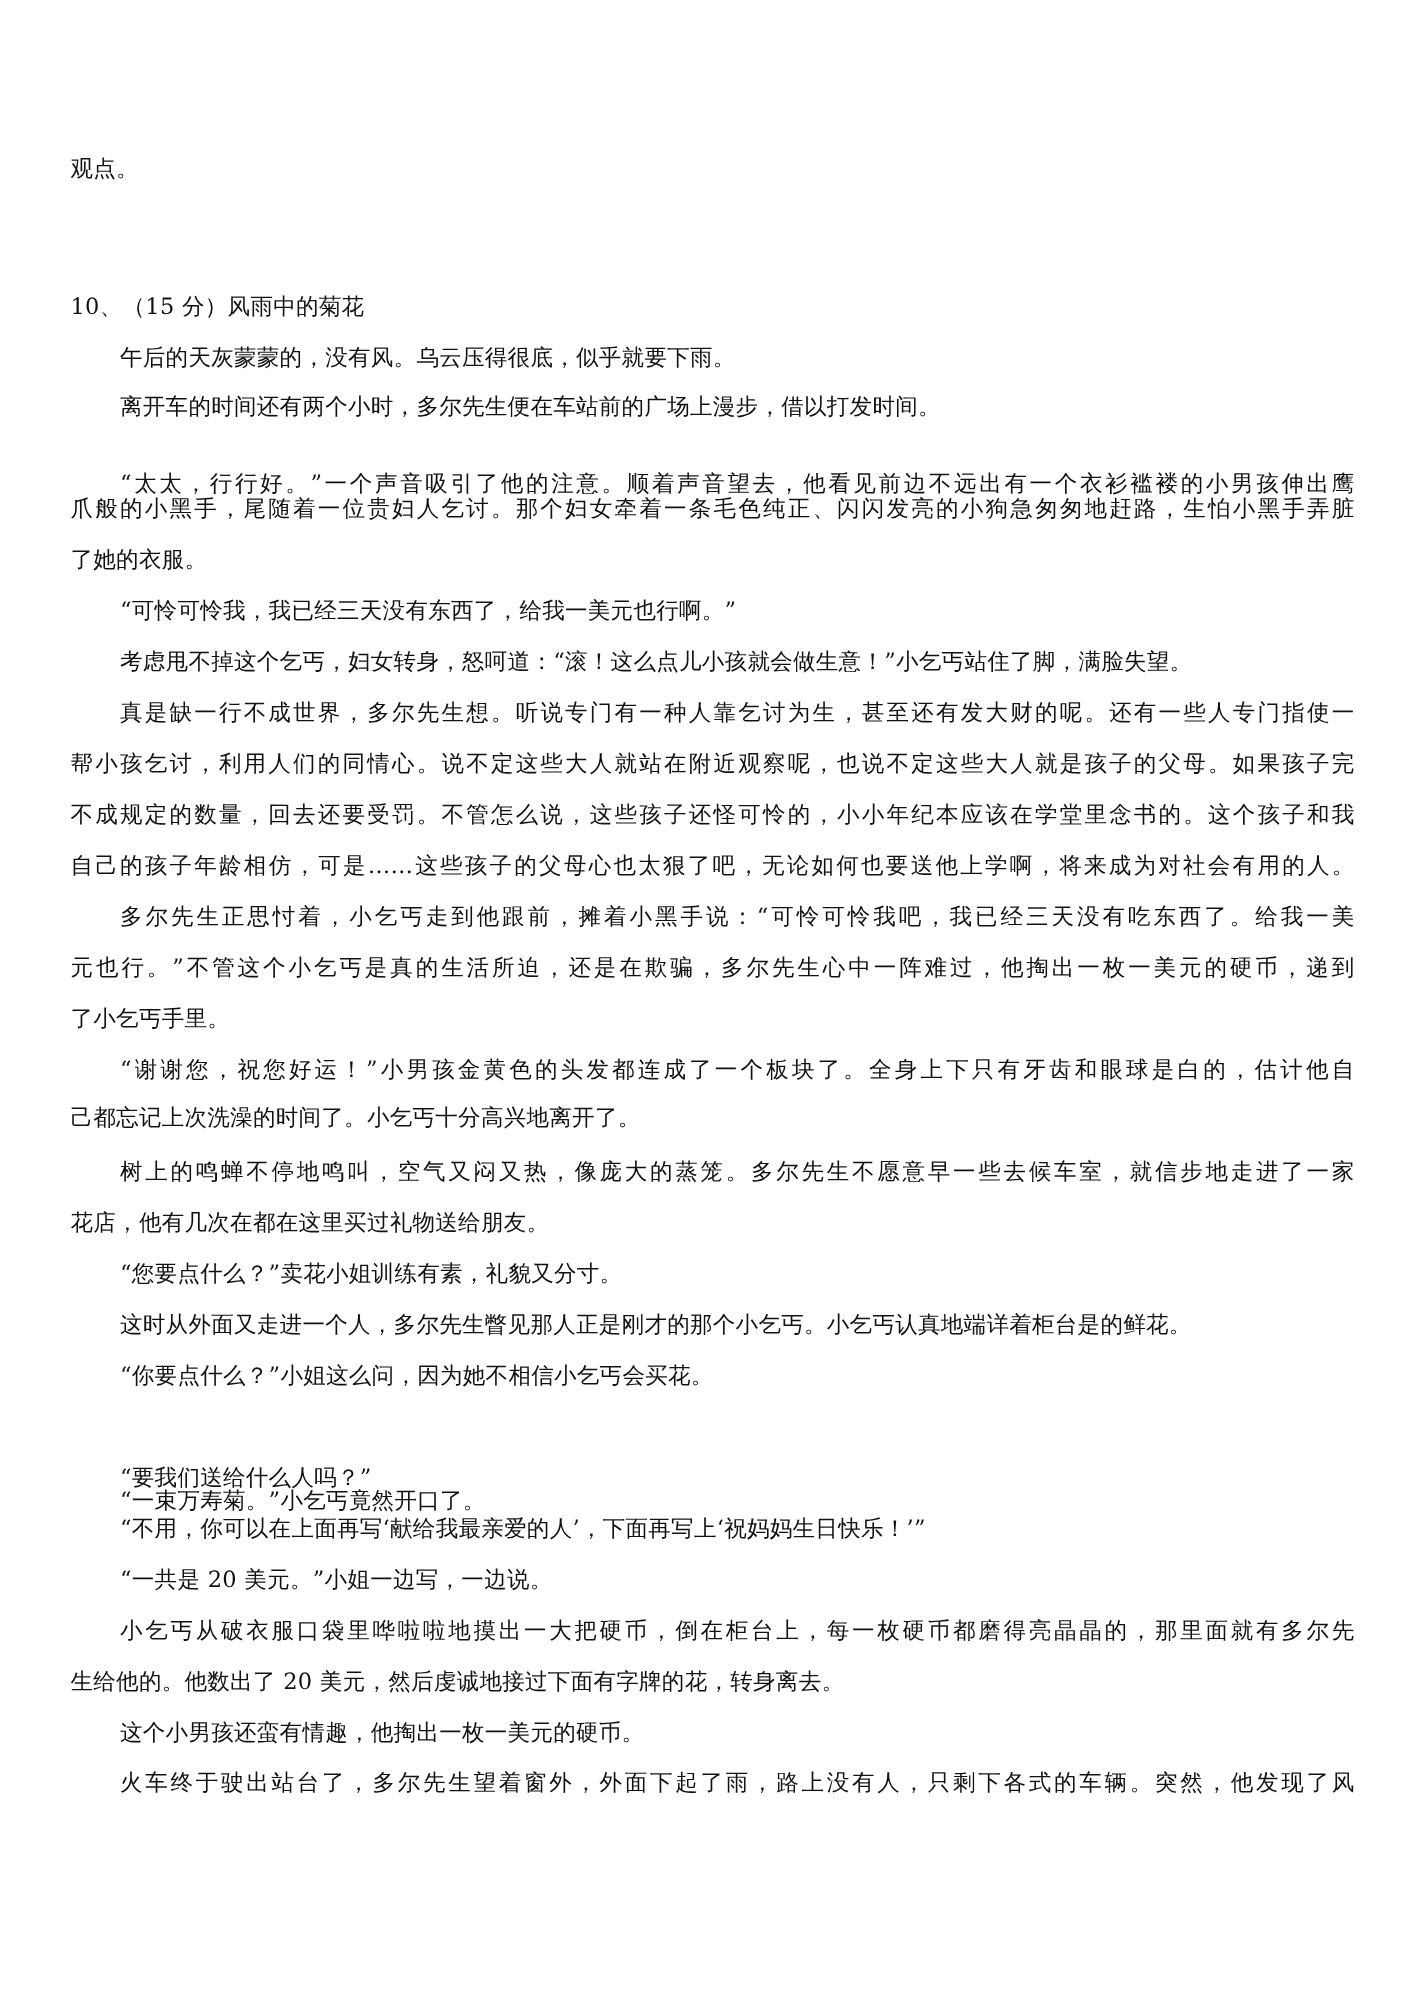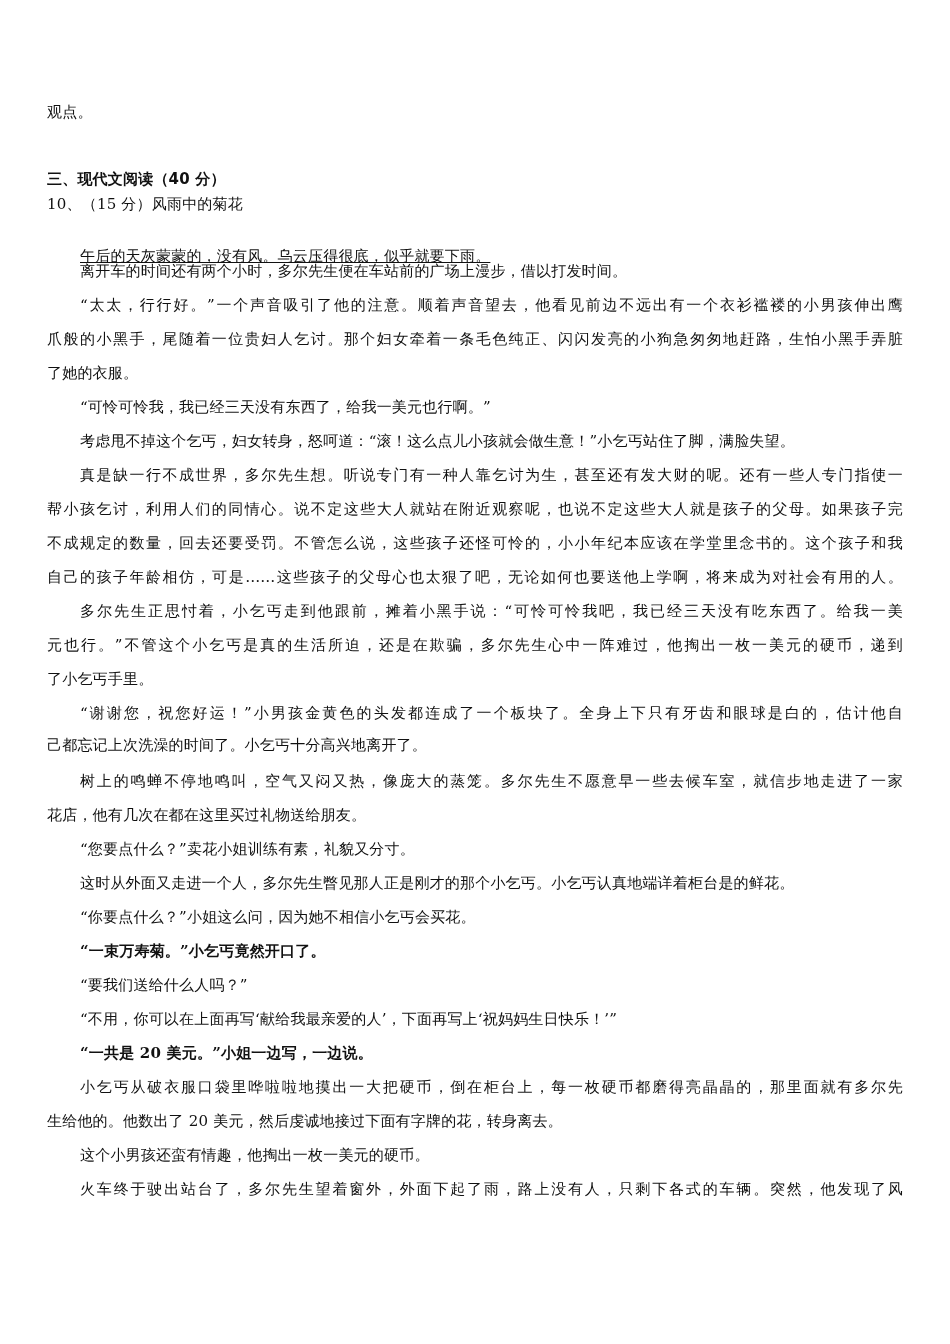--- a/index.html
+++ b/index.html
@@ -10,47 +10,46 @@
           white-space: nowrap; letter-spacing: 0.2px; }
   .indent { left: 80px; width: 823px; }
   .bold { font-weight: bold; font-family: "DejaVu Sans", "Liberation Sans", sans-serif; }
   .just { text-align: justify; text-align-last: justify; }
 </style>
 </head>
 <body>
 
 <div class="page">
   <div class="line" style="top:102px">观点。</div>
-  <div class="line bold" style="top:169px">三、现代文阅读（40 分）</div>
   <div class="line" style="top:194px">10、（15 分）风雨中的菊花</div>
 
   <div id="body-lines">
-      <div class="line indent" style="top: 246px; text-decoration: underline;">午后的天灰蒙蒙的，没有风。乌云压得很底，似乎就要下雨。</div>
+      <div class="line indent" style="top: 228px;">午后的天灰蒙蒙的，没有风。乌云压得很底，似乎就要下雨。</div>
       <div class="line indent" style="top: 261px;">离开车的时间还有两个小时，多尔先生便在车站前的广场上漫步，借以打发时间。</div>
-      <div class="line indent just" style="top: 295px;">“太太，行行好。”一个声音吸引了他的注意。顺着声音望去，他看见前边不远出有一个衣衫褴褛的小男孩伸出鹰</div>
+      <div class="line indent just" style="top: 312px;">“太太，行行好。”一个声音吸引了他的注意。顺着声音望去，他看见前边不远出有一个衣衫褴褛的小男孩伸出鹰</div>
       <div class="line just" style="top: 329px;">爪般的小黑手，尾随着一位贵妇人乞讨。那个妇女牵着一条毛色纯正、闪闪发亮的小狗急匆匆地赶路，生怕小黑手弄脏</div>
       <div class="line" style="top: 363px;">了她的衣服。</div>
       <div class="line indent" style="top: 397px;">“可怜可怜我，我已经三天没有东西了，给我一美元也行啊。”</div>
       <div class="line indent" style="top: 431px;">考虑甩不掉这个乞丐，妇女转身，怒呵道：“滚！这么点儿小孩就会做生意！”小乞丐站住了脚，满脸失望。</div>
       <div class="line indent just" style="top: 465px;">真是缺一行不成世界，多尔先生想。听说专门有一种人靠乞讨为生，甚至还有发大财的呢。还有一些人专门指使一</div>
       <div class="line just" style="top: 499px;">帮小孩乞讨，利用人们的同情心。说不定这些大人就站在附近观察呢，也说不定这些大人就是孩子的父母。如果孩子完</div>
       <div class="line just" style="top: 533px;">不成规定的数量，回去还要受罚。不管怎么说，这些孩子还怪可怜的，小小年纪本应该在学堂里念书的。这个孩子和我</div>
       <div class="line just" style="top: 567px;">自己的孩子年龄相仿，可是……这些孩子的父母心也太狠了吧，无论如何也要送他上学啊，将来成为对社会有用的人。</div>
       <div class="line indent just" style="top: 601px;">多尔先生正思忖着，小乞丐走到他跟前，摊着小黑手说：“可怜可怜我吧，我已经三天没有吃东西了。给我一美</div>
       <div class="line just" style="top: 635px;">元也行。”不管这个小乞丐是真的生活所迫，还是在欺骗，多尔先生心中一阵难过，他掏出一枚一美元的硬币，递到</div>
       <div class="line" style="top: 669px;">了小乞丐手里。</div>
       <div class="line indent just" style="top: 703px;">“谢谢您，祝您好运！”小男孩金黄色的头发都连成了一个板块了。全身上下只有牙齿和眼球是白的，估计他自</div>
       <div class="line" style="top: 737px; font-family: Liberation Mono, monospace;">己都忘记上次洗澡的时间了。小乞丐十分高兴地离开了。</div>
       <div class="line indent just" style="top: 771px;">树上的鸣蝉不停地鸣叫，空气又闷又热，像庞大的蒸笼。多尔先生不愿意早一些去候车室，就信步地走进了一家</div>
       <div class="line" style="top: 805px;">花店，他有几次在都在这里买过礼物送给朋友。</div>
       <div class="line indent" style="top: 839px;">“您要点什么？”卖花小姐训练有素，礼貌又分寸。</div>
       <div class="line indent" style="top: 873px;">这时从外面又走进一个人，多尔先生瞥见那人正是刚才的那个小乞丐。小乞丐认真地端详着柜台是的鲜花。</div>
       <div class="line indent" style="top: 907px;">“你要点什么？”小姐这么问，因为她不相信小乞丐会买花。</div>
-      <div class="line indent" style="top: 941px; font-weight: bold;">“一束万寿菊。”小乞丐竟然开口了。</div>
+      <div class="line indent" style="top: 990px;">“一束万寿菊。”小乞丐竟然开口了。</div>
       <div class="line indent" style="top: 975px;">“要我们送给什么人吗？”</div>
       <div class="line indent" style="top: 1009px;">“不用，你可以在上面再写‘献给我最亲爱的人’，下面再写上‘祝妈妈生日快乐！’”</div>
-      <div class="line indent" style="top: 1043px; font-weight: bold;">“一共是 20 美元。”小姐一边写，一边说。</div>
+      <div class="line indent" style="top: 1043px;">“一共是 20 美元。”小姐一边写，一边说。</div>
       <div class="line indent just" style="top: 1077px;">小乞丐从破衣服口袋里哗啦啦地摸出一大把硬币，倒在柜台上，每一枚硬币都磨得亮晶晶的，那里面就有多尔先</div>
       <div class="line" style="top: 1111px;">生给他的。他数出了 20 美元，然后虔诚地接过下面有字牌的花，转身离去。</div>
       <div class="line indent" style="top: 1145px;">这个小男孩还蛮有情趣，他掏出一枚一美元的硬币。</div>
       <div class="line indent just" style="top: 1179px; font-family: Liberation Serif, serif;">火车终于驶出站台了，多尔先生望着窗外，外面下起了雨，路上没有人，只剩下各式的车辆。突然，他发现了风</div>
     </div>
 </div>
 
 </body></html>

